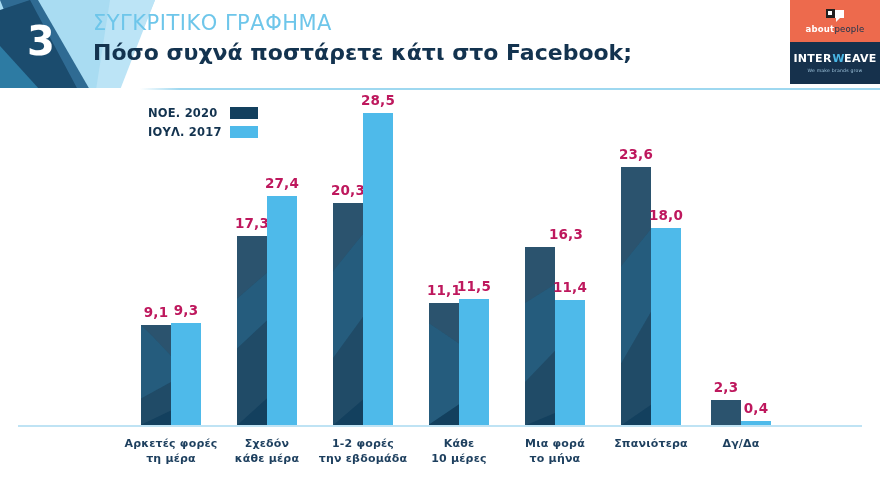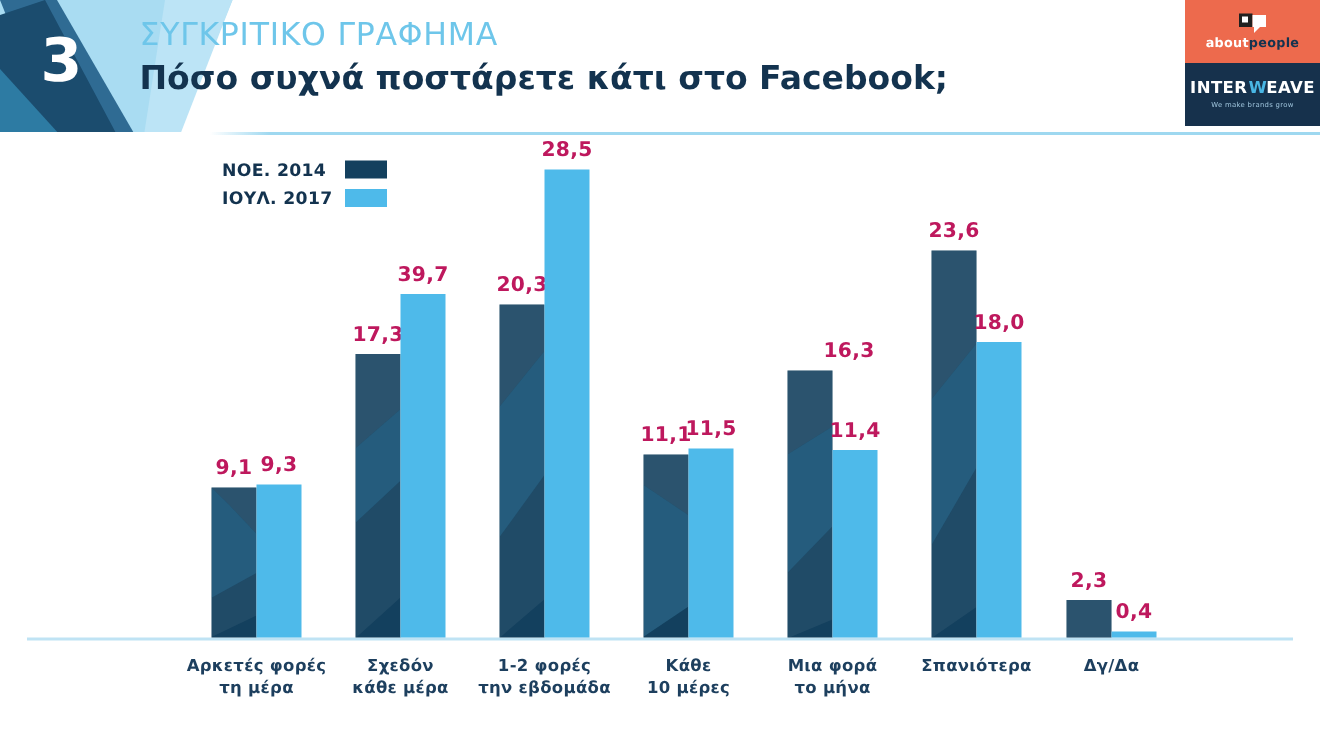--- a/index.html
+++ b/index.html
@@ -93,21 +93,21 @@
     width: 0; height: 0;
     border-left: 5px solid #ffffff;
     border-bottom: 5px solid transparent;
   }
   .bubble-icon .dot {
     position: absolute; left: 4px; top: 2px;
     width: 4px; height: 4px; background: #ffffff;
   }
   .about-word { font-size: 8.5px; letter-spacing: 0.2px; }
   .about-word .w1 { color: #ffffff; font-weight: bold; }
-  .about-word .w2 { color: #13334f; font-weight: bold; }
+  .about-word .w2 { color: #13334f; font-weight: normal; }
 
   .logo-interweave {
     position: relative;
     width: 90px; height: 42px;
     background: #16314c;
     display: flex;
     flex-direction: column;
     align-items: center;
     justify-content: center;
   }
@@ -239,21 +239,21 @@
         <div class="iw-word">
           <span>INTER</span><span class="x-mark">W</span><span>EAVE</span>
         </div>
         <div class="iw-tag">We make brands grow</div>
       </div>
     </div>
   </div>
 
   <div class="legend">
     <div class="legend-row">
-      <span class="legend-label">ΝΟΕ. 2014</span>
+      <span class="legend-label">ΝΟΕ. 2020</span>
       <span class="legend-swatch" style="background:#13405e"></span>
     </div>
     <div class="legend-row">
       <span class="legend-label">ΙΟΥΛ. 2017</span>
       <span class="legend-swatch" style="background:#4ebaea"></span>
     </div>
   </div>
 
   <div class="plot" id="plot">
     <div class="axis-line"></div>
@@ -306,21 +306,21 @@
       <div class="value-label" style="left: 613px; top: 145.58px;">23,6</div>
       <div class="bar dark" style="left: 711px; height: 25.185px; bottom: 70px;">
         <svg class="facets" viewBox="0 0 30 25.184999999999995" preserveAspectRatio="none">
           <path d="M0,0.00 L30,0.00 L30,25.18 L0,25.18 Z" fill="rgba(255,255,255,0.10)"></path>
         </svg>
       </div>
       <div class="value-label" style="left: 703px; top: 378.815px;">2,3</div>
       <div class="bar light" style="left: 171px; height: 101.835px; bottom: 70px;"></div>
       <div class="value-label" style="left: 163px; top: 302.165px;">9,3</div>
       <div class="bar light" style="left: 267px; height: 228.855px; bottom: 70px;"></div>
-      <div class="value-label" style="left: 259px; top: 175.145px;">39,7</div>
+      <div class="value-label" style="left: 259px; top: 175.145px;">27,4</div>
       <div class="bar light" style="left: 363px; height: 312.075px; bottom: 70px;"></div>
       <div class="value-label" style="left: 355px; top: 91.925px;">28,5</div>
       <div class="bar light" style="left: 459px; height: 125.925px; bottom: 70px;"></div>
       <div class="value-label" style="left: 451px; top: 278.075px;">11,5</div>
       <div class="bar light" style="left: 555px; height: 124.83px; bottom: 70px;"></div>
       <div class="value-label" style="left: 547px; top: 279.17px;">11,4</div>
       <div class="bar light" style="left: 651px; height: 197.1px; bottom: 70px;"></div>
       <div class="value-label" style="left: 643px; top: 206.9px;">18,0</div>
       <div class="bar light" style="left: 741px; height: 4.38px; bottom: 70px;"></div>
       <div class="value-label" style="left: 733px; top: 399.62px;">0,4</div>

